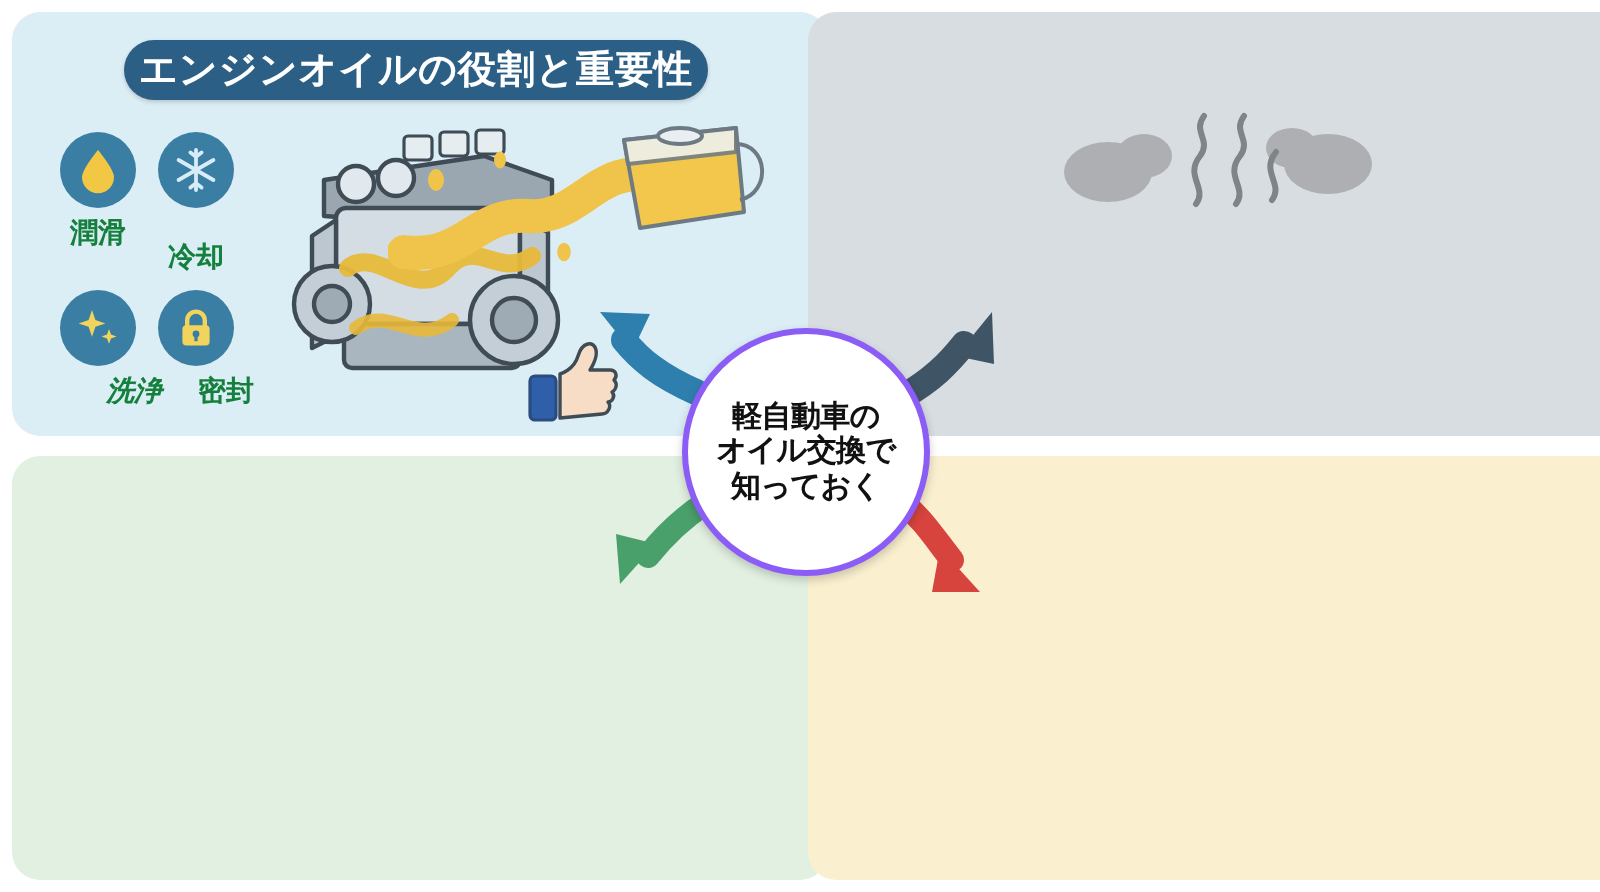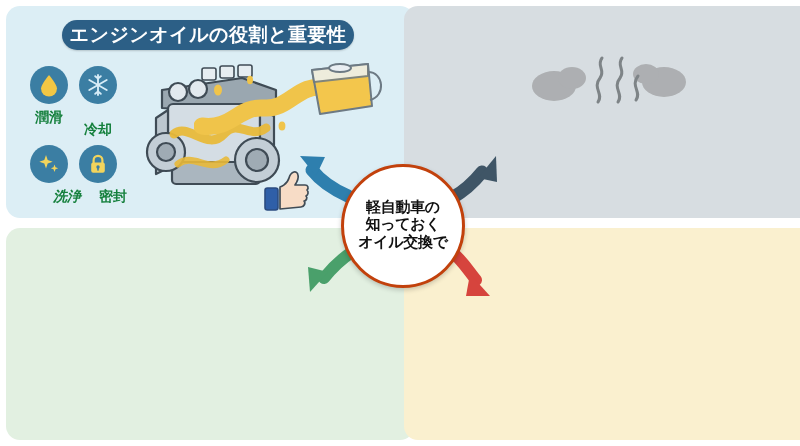--- a/index.html
+++ b/index.html
@@ -40,25 +40,24 @@
     background:#3b7ea3;display:flex;align-items:center;justify-content:center;
   }
   .round-ico svg{display:block;}
 
   
   .art{position:absolute;}
 
   
   #center-bubble{
     position:absolute;left:341px;top:164px;width:118px;height:118px;
-    border-radius:50%;background:#ffffff;border:3px solid #c2410c;
+    border-radius:50%;background:#ffffff;border:3px solid #8b5cf6;
     display:flex;align-items:center;justify-content:center;
     box-shadow:0 2px 5px rgba(0,0,0,.2);
     z-index:30;
-    font-family:Liberation Mono, monospace;
   }
   #center-bubble .txt{
     text-align:center;font-weight:700;font-size:15px;line-height:1.16;color:#111;
     letter-spacing:-.3px;
   }
 
   
   #arrows{position:absolute;left:0;top:0;width:800px;height:446px;z-index:20;pointer-events:none;}
 
   
@@ -267,18 +266,18 @@
 
     <g>
       <path d="M450 250 C462 260 468 270 476 280" stroke="#d6443d" stroke-width="12" fill="none" stroke-linecap="round"></path>
       <path d="M470 274 L490 296 L466 296 Z" fill="#d6443d"></path>
     </g>
   </svg>
 
   <div id="center-bubble">
     <div class="txt">
       <div>軽自動車の</div>
+      <div>オイル交換で</div>
       <div>知っておく</div>
-      <div>オイル交換で</div>
     </div>
   </div>
 
 </div>
 
 </body></html>

